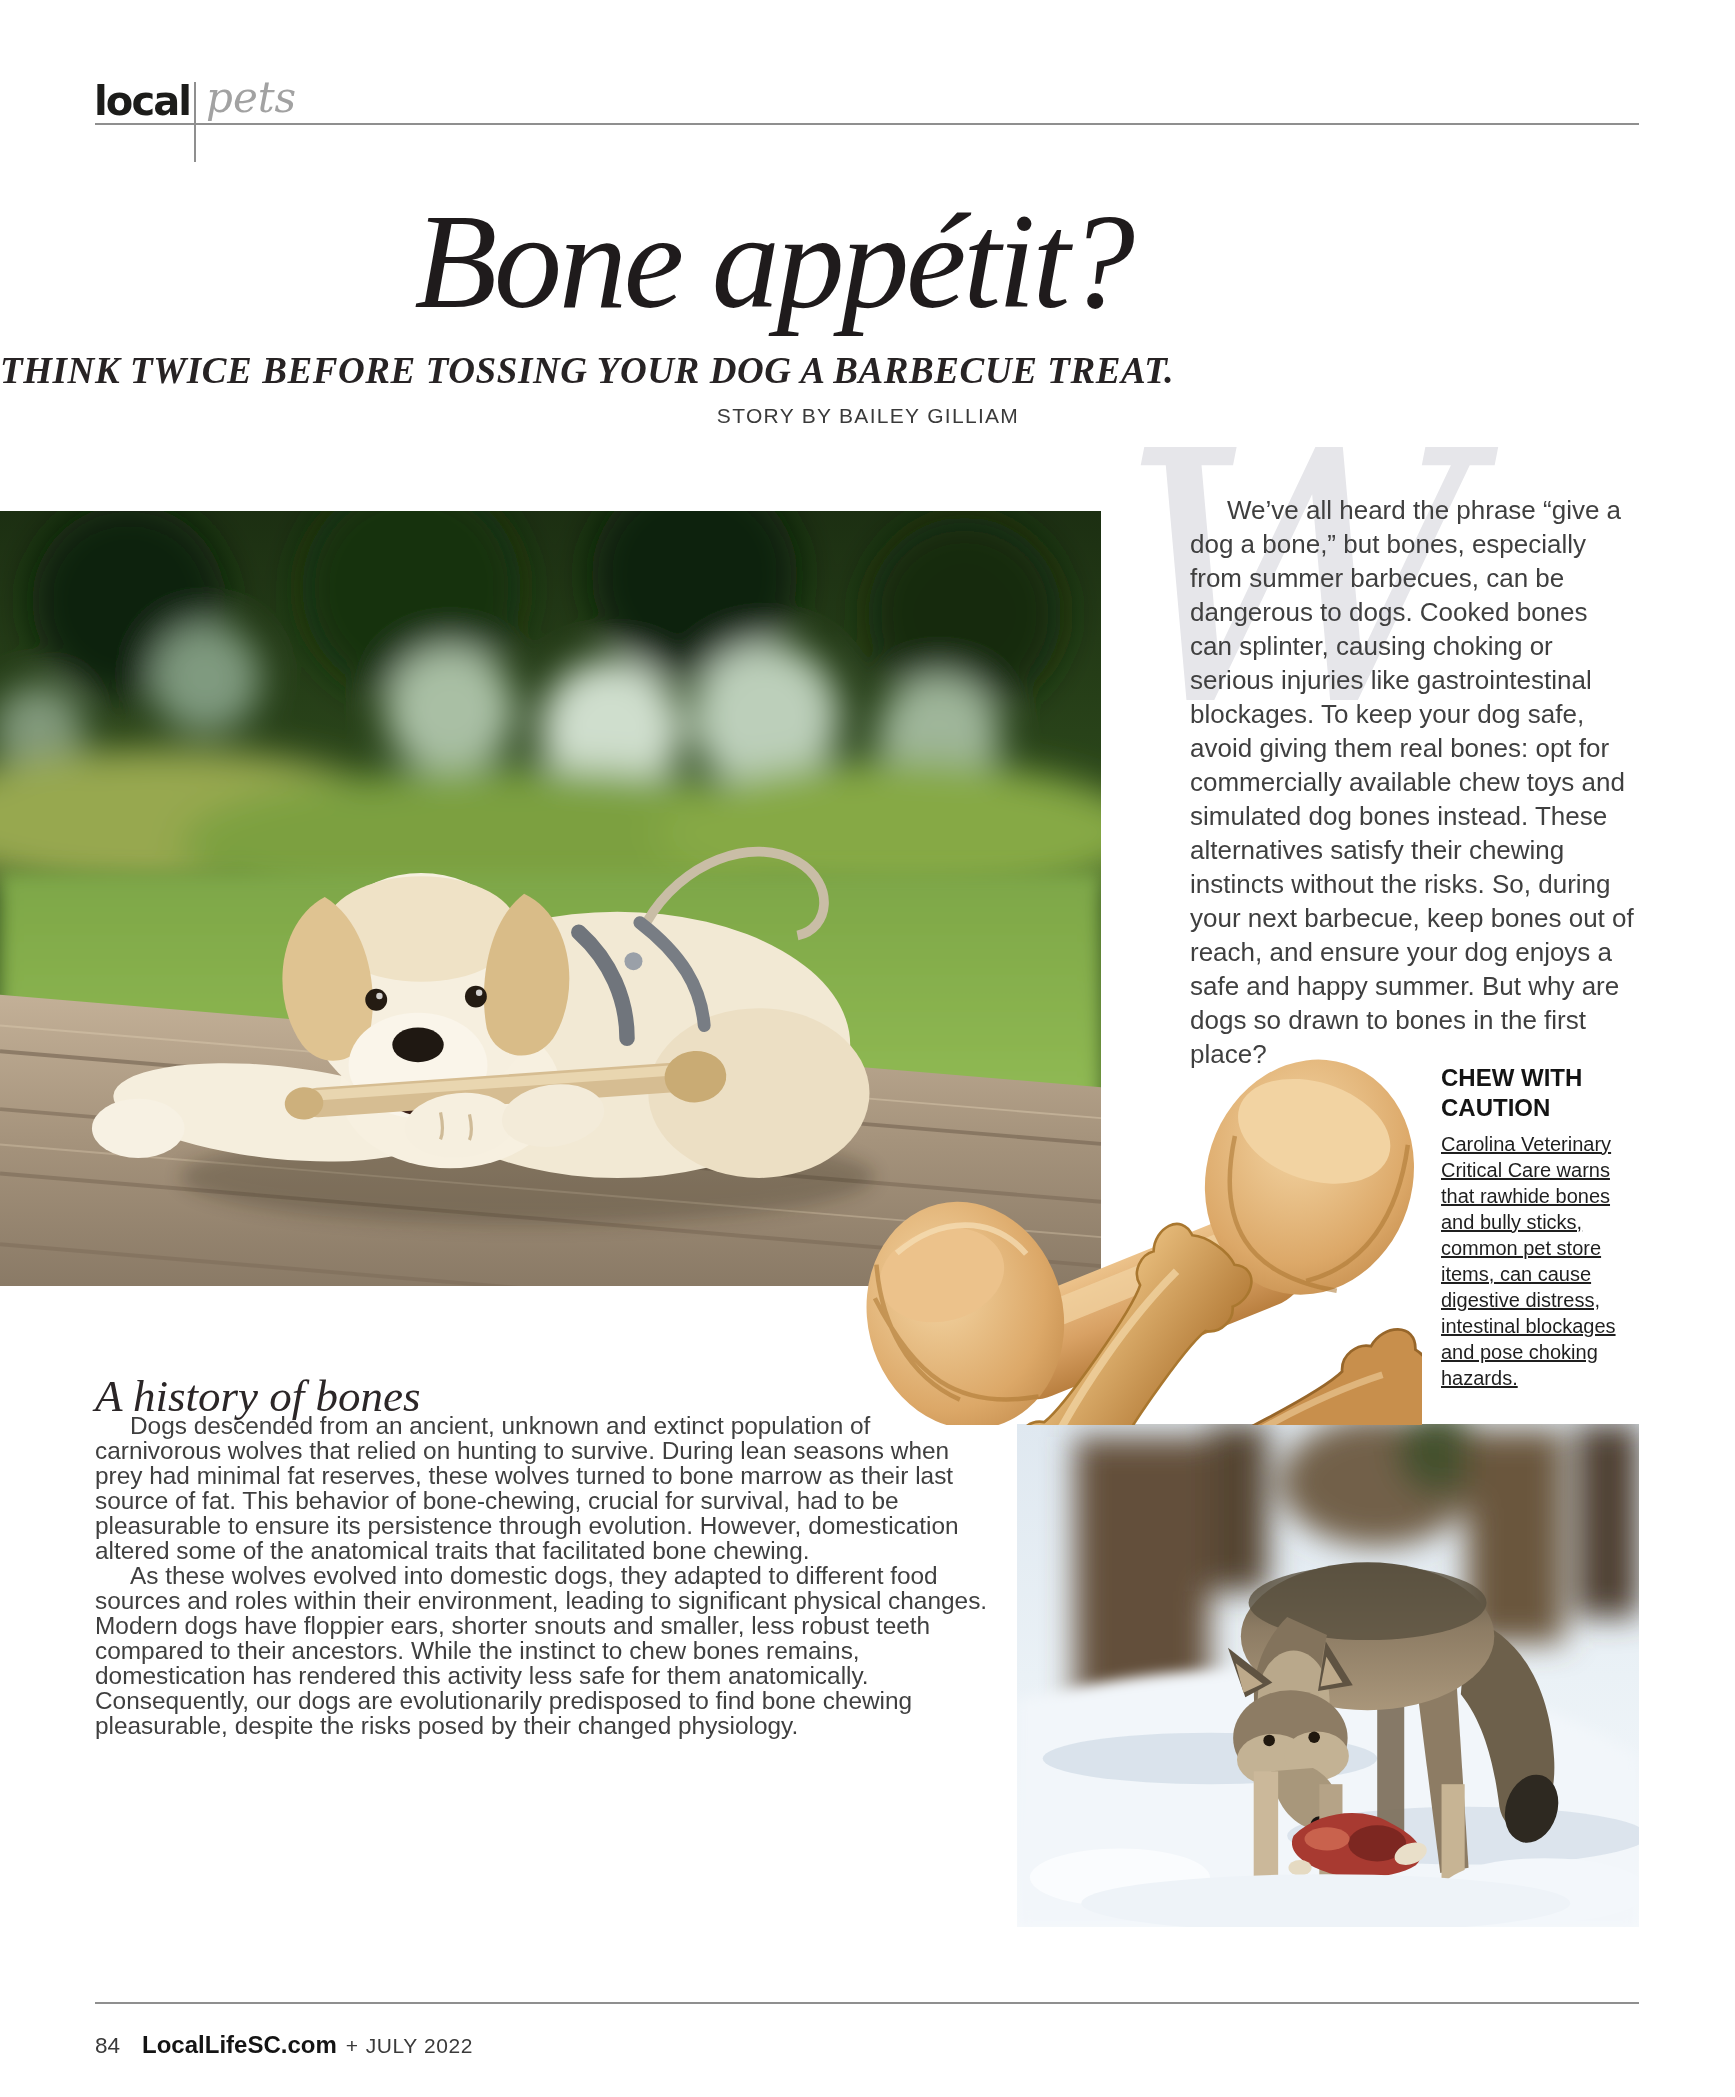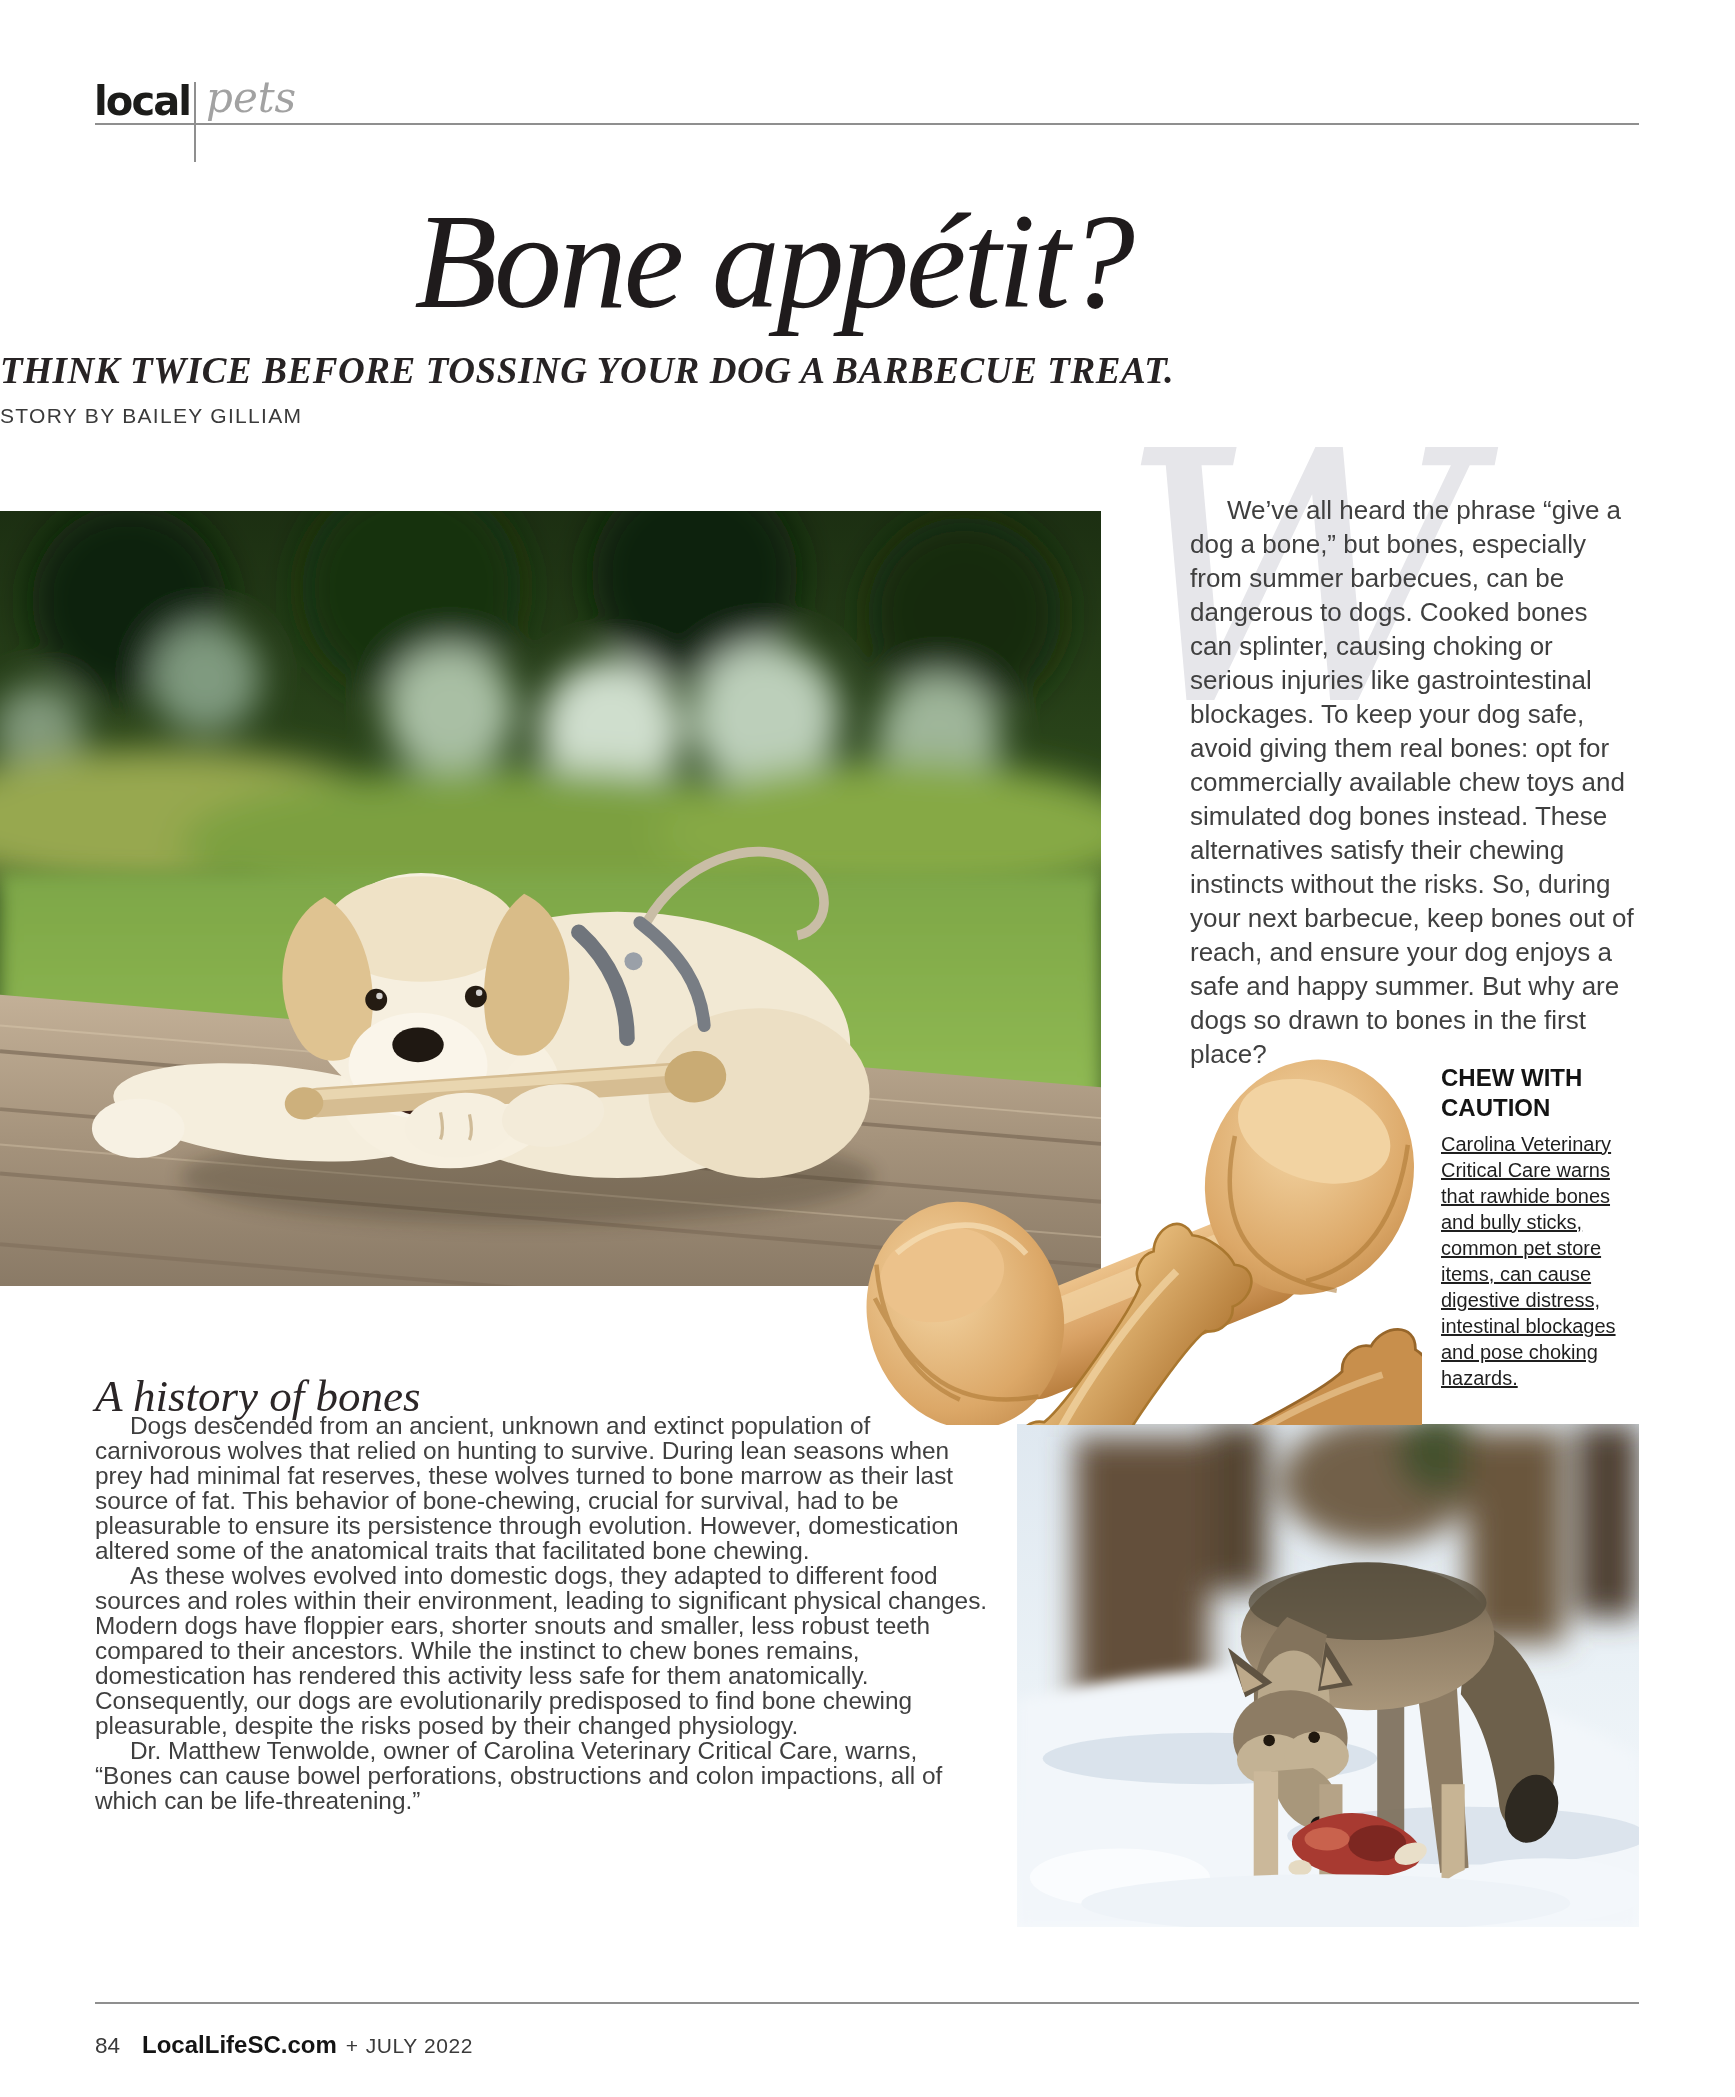--- a/index.html
+++ b/index.html
@@ -14,21 +14,21 @@
              font-style:italic;font-size:42px;color:#a2a2a2;line-height:1;}
   .header-rule{position:absolute;left:95px;top:123px;width:1544px;height:1.9px;background:#8f8f8f;}
 
   
   .title{position:absolute;left:0;top:187px;width:1546px;text-align:center;
          font-family:"Liberation Serif",serif;font-style:italic;font-weight:normal;
          font-size:136px;line-height:1.1;color:#1f1b1c;letter-spacing:-3.2px;margin:0;}
   .subtitle{position:absolute;left:0;top:349px;width:1736px;text-align:left;
             font-family:"Liberation Serif",serif;font-style:italic;font-size:37px;
             letter-spacing:0.6px;color:#272324;margin:0;}
-  .byline{position:absolute;left:0;top:404px;width:1736px;text-align:left;
+  .byline{position:absolute;left:0;top:404px;width:1736px;text-align:center;
           font-size:21px;letter-spacing:1.3px;color:#3a3a3a;margin:0;}
 
   
   .photo-puppy{position:absolute;left:0;top:511px;width:1101px;height:775px;z-index:1;}
   .photo-wolf{position:absolute;left:1017px;top:1424px;width:622px;height:503px;}
   .bones-art{position:absolute;left:856px;top:1000px;width:566px;height:425px;z-index:3;}
   .photo-puppy svg,.photo-wolf svg,.bones-art svg{display:block;width:100%;height:100%;}
 
   
   .watermark{position:absolute;left:1118px;top:407px;font-family:"DejaVu Serif",serif;
@@ -215,21 +215,20 @@
 
   <div class="caution">
     <p class="caution-heading">CHEW WITH CAUTION</p>
     <p class="caution-body">Carolina Veterinary Critical Care warns that rawhide bones and bully sticks, common pet store items, can cause digestive distress, intestinal blockages and pose choking hazards.</p>
   </div>
 
   <h3 class="history-heading">A history of bones</h3>
   <div class="body-col">
     <p>Dogs descended from an ancient, unknown and extinct population of carnivorous wolves that relied on hunting to survive. During lean seasons when prey had minimal fat reserves, these wolves turned to bone marrow as their last source of fat. This behavior of bone-chewing, crucial for survival, had to be pleasurable to ensure its persistence through evolution. However, domestication altered some of the anatomical traits that facilitated bone chewing.</p>
     <p>As these wolves evolved into domestic dogs, they adapted to different food sources and roles within their environment, leading to significant physical changes. Modern dogs have floppier ears, shorter snouts and smaller, less robust teeth compared to their ancestors. While the instinct to chew bones remains, domestication has rendered this activity less safe for them anatomically. Consequently, our dogs are evolutionarily predisposed to find bone chewing pleasurable, despite the risks posed by their changed physiology.</p>
-    <p>Dr. Matthew Tenwolde, owner of Carolina Veterinary Critical Care, warns, “Bones can cause bowel perforations, obstructions and colon impactions, all of which can be life-threatening.”</p>
   </div>
 
   <div class="photo-wolf">
     <svg viewBox="0 0 967 782" preserveAspectRatio="none">
       <defs>
         <linearGradient id="snowbg" x1="0" y1="0" x2="0" y2="1">
           <stop offset="0" stop-color="#dfe8f0"></stop>
           <stop offset="0.5" stop-color="#eaf1f6"></stop>
           <stop offset="1" stop-color="#f6f9fc"></stop>
         </linearGradient>

